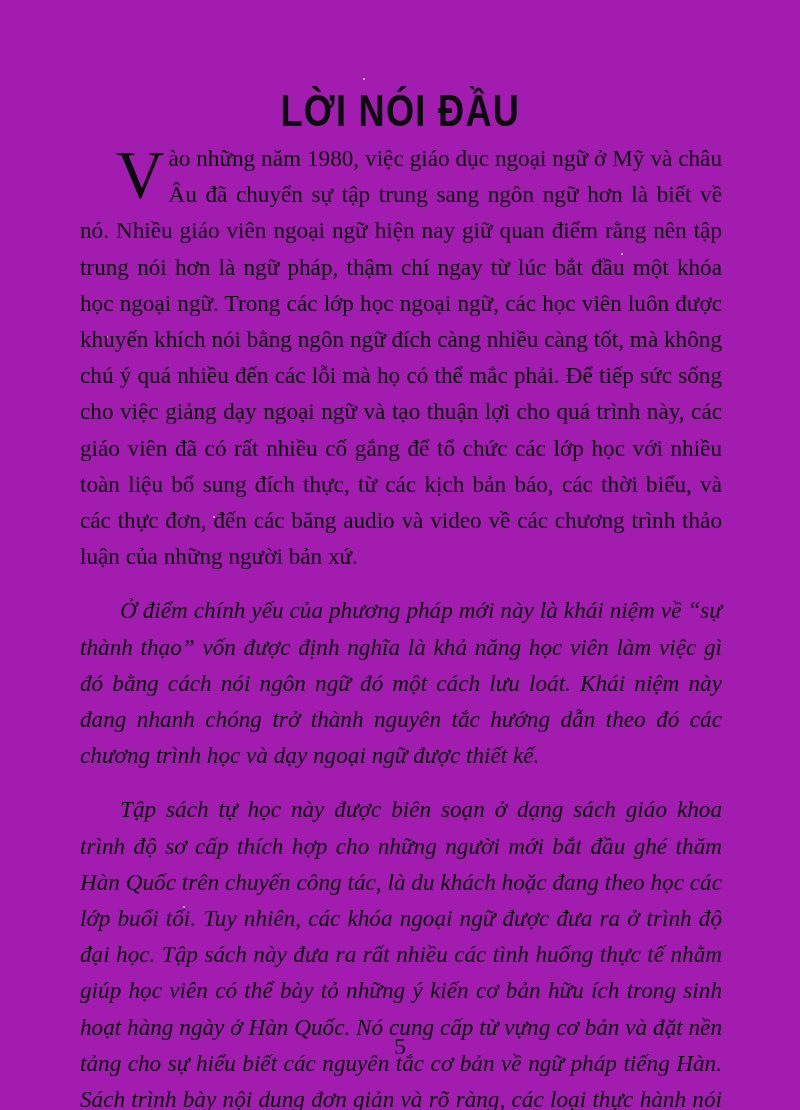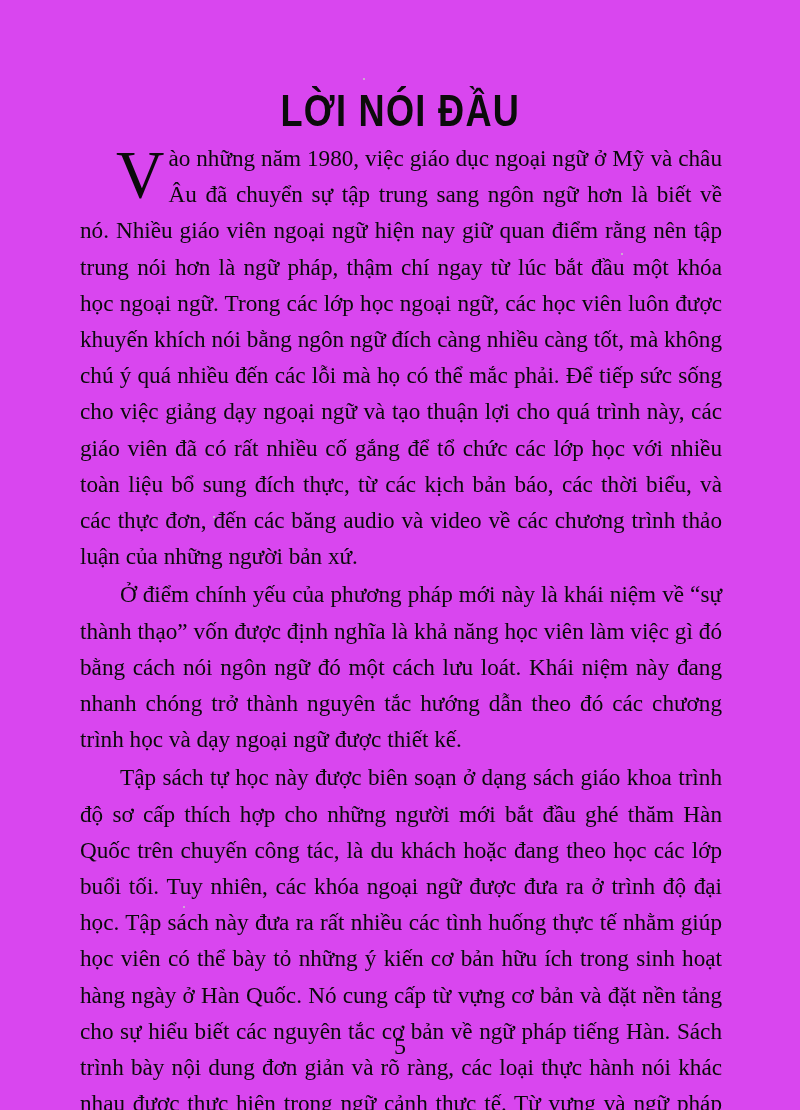--- a/index.html
+++ b/index.html
@@ -53,21 +53,22 @@
     margin: 0;
     text-align: justify;
     text-justify: inter-word;
     font-size: 23.2px;
     line-height: 36.2px;
     color: #0a0a0a;
     hyphens: none;
   }
 
   .para + .para {
-    margin-top: 2px;
+    margin-top: 18px;
+    font-style: italic;
   }
 
   .para-indent {
     text-indent: 40px;
   }
 
   
   .para-dropcap {
     text-indent: 0;
   }
@@ -99,21 +100,21 @@
     width: 2px;
     height: 2px;
     background: #c9c9c9;
     border-radius: 50%;
     pointer-events: none;
   }
 </style>
 </head>
 <body>
 
-<div class="page" style="background: #d946ef; color: rgb(10, 10, 10);">
+<div class="page" style="background: #a21caf; color: rgb(10, 10, 10);">
 
   <div class="speckle" style="left:106px; top:336px;"></div>
   <div class="speckle" style="left:213px; top:516px;"></div>
   <div class="speckle" style="left:621px; top:253px;"></div>
   <div class="speckle" style="left:183px; top:906px;"></div>
   <div class="speckle" style="left:363px; top:78px;"></div>
 
   <div class="title-block">
     <h1 class="page-title">LỜI NÓI ĐẦU</h1>
   </div>

